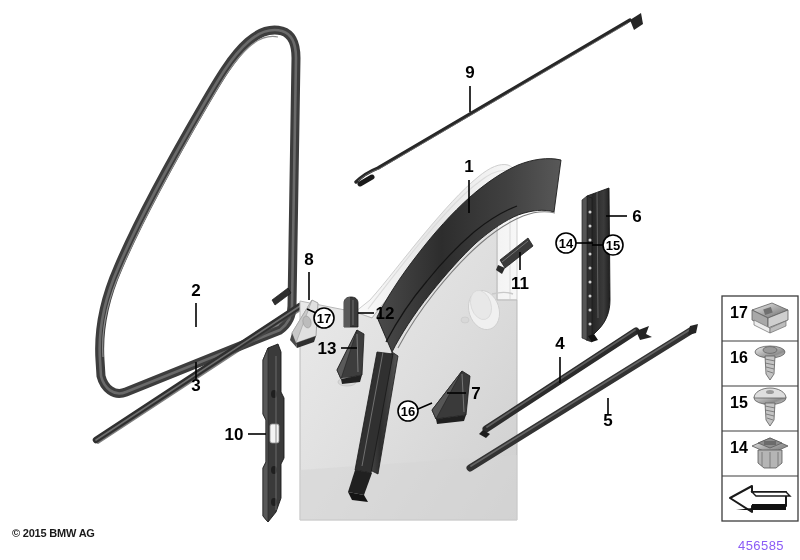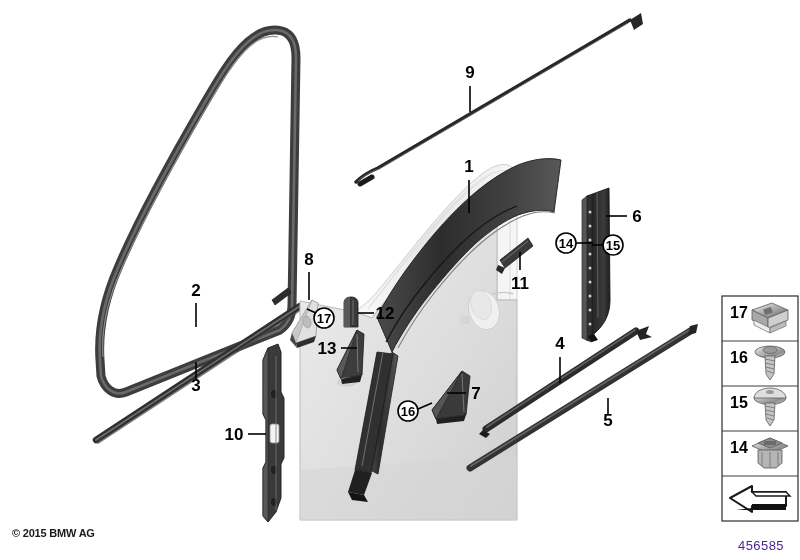--- a/index.html
+++ b/index.html
@@ -59,21 +59,21 @@
     white-space: nowrap;
   }
   .partno {
     position: absolute;
     left: 725px;
     top: 538px;
     width: 72px;
     text-align: center;
     font-family: "Liberation Sans", sans-serif;
     font-size: 13px;
-    color: #4c1d95;
+    color: #8b5cf6;
     letter-spacing: 0.4px;
   }
   .leader { stroke: #000; stroke-width: 1.6; fill: none; }
   .circle-ring { fill: #ffffff; stroke: #000000; stroke-width: 1.6; }
 </style>
 </head>
 <body>
 
 <div id="stage">
 

